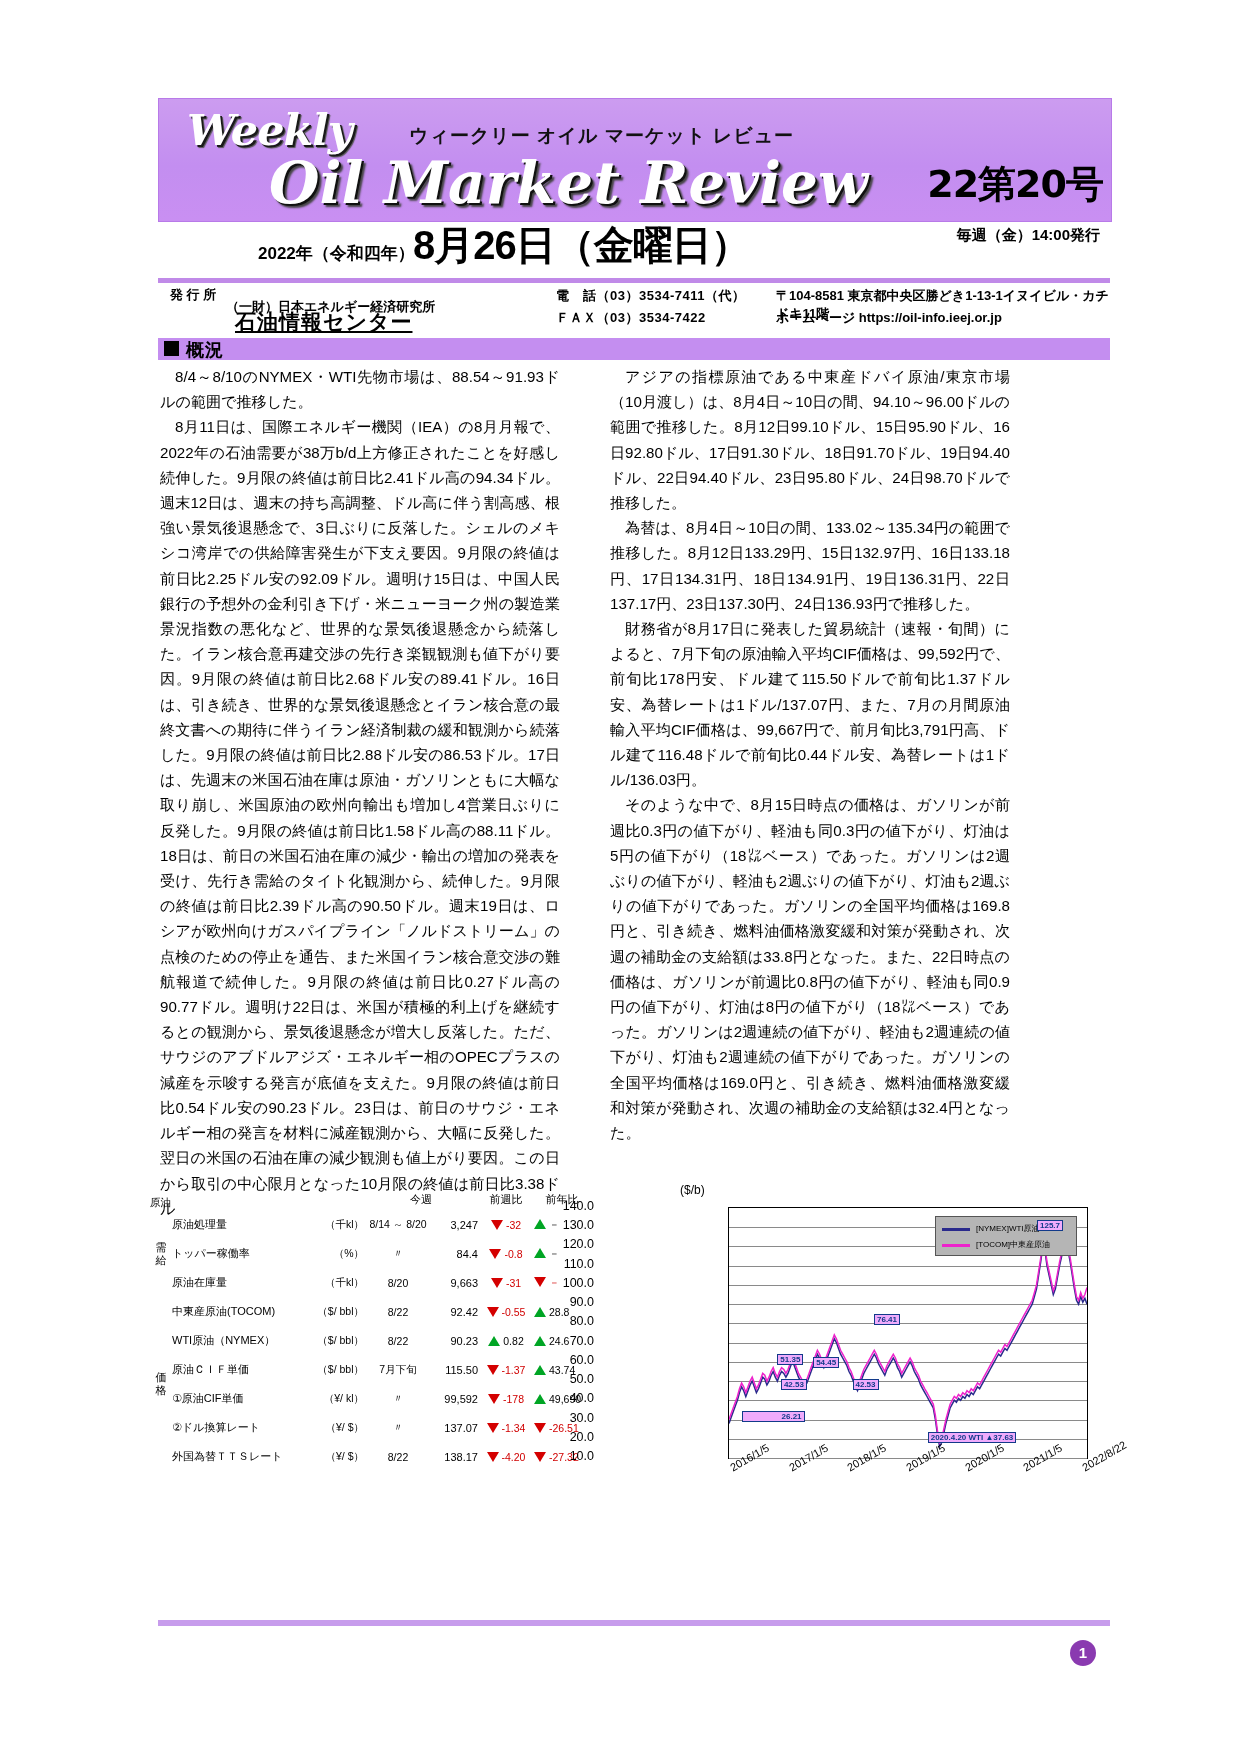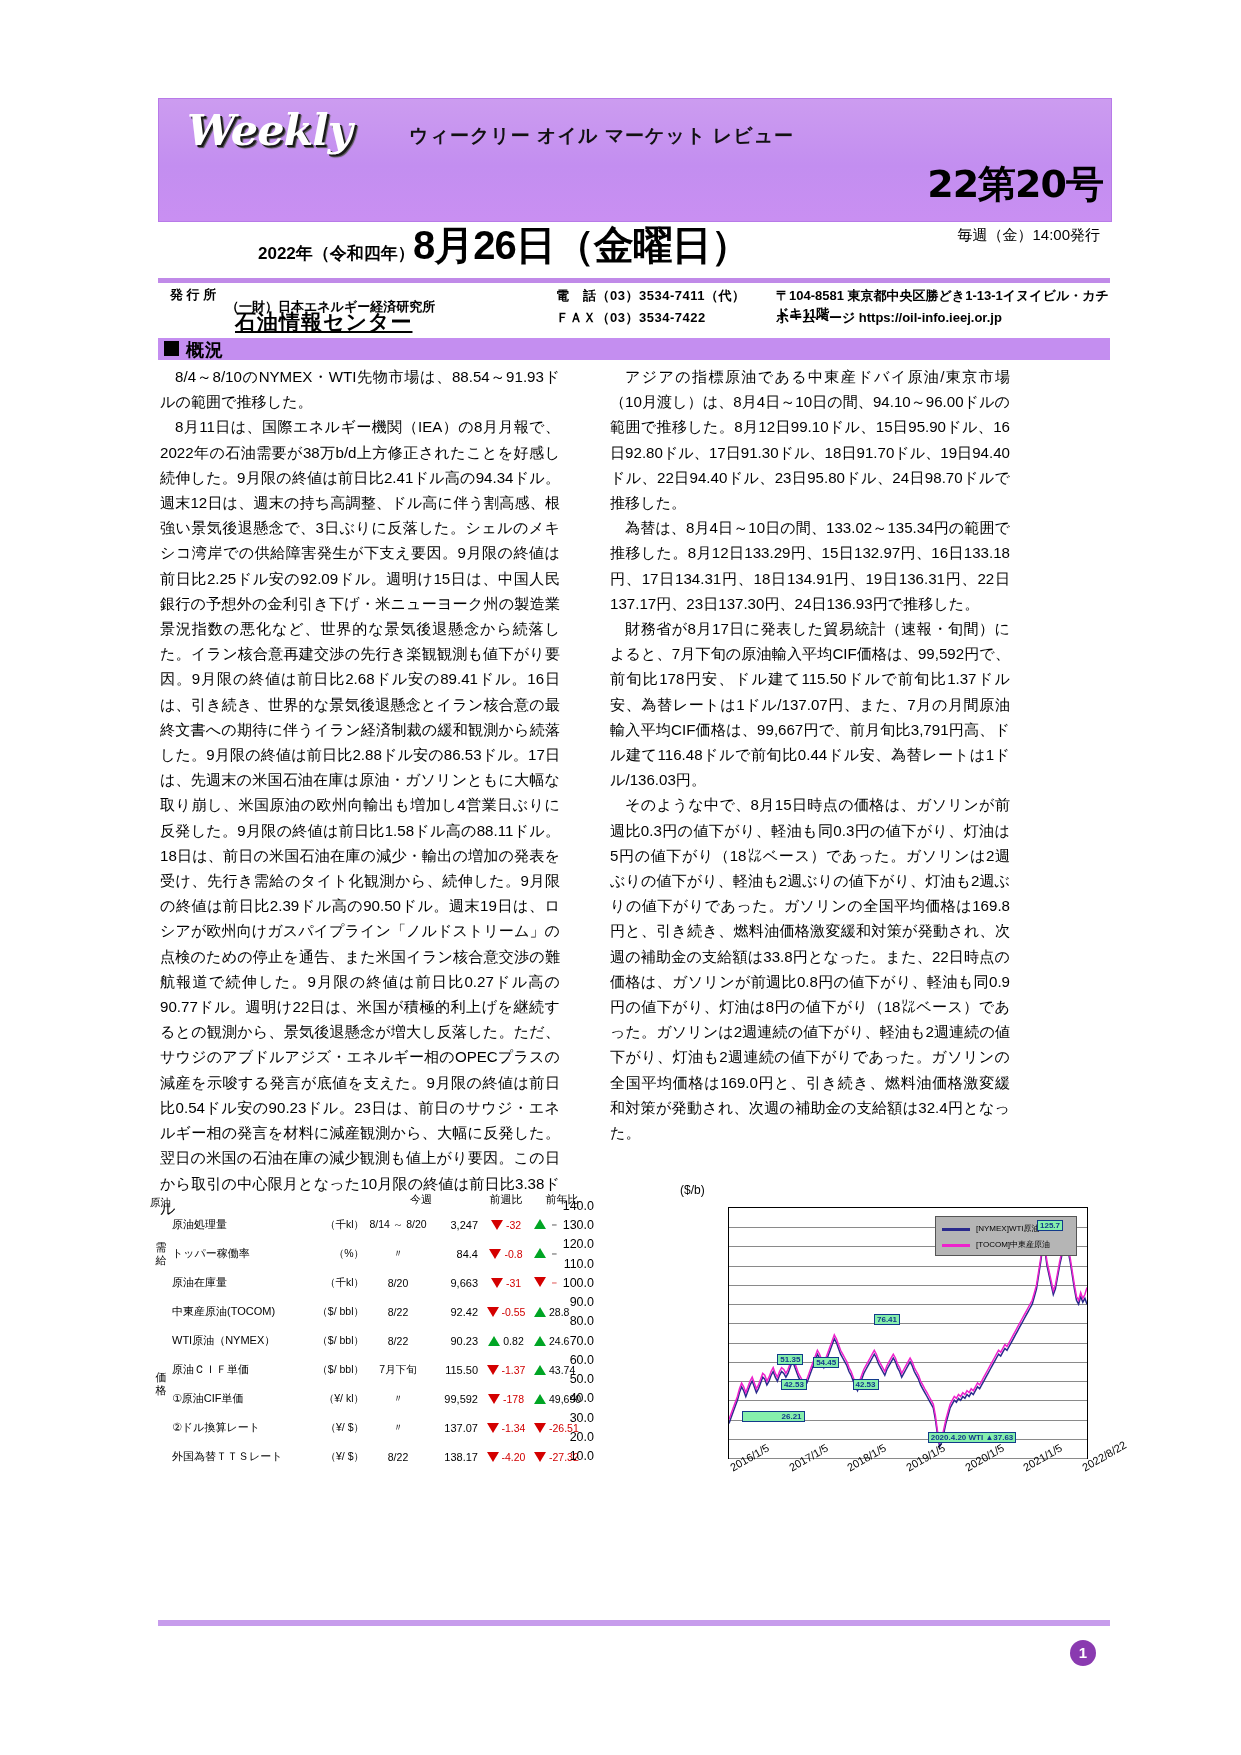--- a/index.html
+++ b/index.html
@@ -21,21 +21,21 @@
   .omr-script{position:absolute;left:110px;top:50px;font-size:58px;font-style:italic;font-weight:bold;
     font-family:"DejaVu Serif",serif;color:#fff;
     text-shadow:2px 2px 0 #111, 4px 4px 2px #444;letter-spacing:0px;white-space:nowrap;}
   .issue-no{position:absolute;right:8px;top:60px;font-size:38px;font-weight:bold;color:#000;
     font-family:"DejaVu Sans",sans-serif;letter-spacing:-1px;}
 
   
   .daterow{position:absolute;left:158px;top:222px;width:952px;height:52px;}
   .year-label{position:absolute;left:100px;top:20px;font-size:17px;font-weight:bold;}
   .bigdate{position:absolute;left:255px;top:-4px;font-size:40px;font-weight:bold;letter-spacing:-1px;}
-  .weekly-note{position:absolute;right:10px;top:4px;font-size:15px;font-weight:normal;}
+  .weekly-note{position:absolute;right:10px;top:4px;font-size:15px;font-weight:bold;}
   .rule-purple{position:absolute;left:158px;top:278px;width:952px;height:5px;background:#c08ae8;}
 
   
   .pub{position:absolute;left:158px;top:286px;width:952px;height:50px;font-size:13px;font-weight:bold;}
   .pub .c1{position:absolute;left:12px;top:0;}
   .pub .c1b{position:absolute;left:68px;top:12px;}
   .pub .c1c{position:absolute;left:77px;top:22px;font-size:21px;letter-spacing:1px;text-decoration:underline;}
   .pub .c2{position:absolute;left:398px;top:1px;letter-spacing:0.5px;}
   .pub .c3{position:absolute;left:398px;top:23px;letter-spacing:0.5px;}
   .pub .c4{position:absolute;left:618px;top:1px;}
@@ -79,39 +79,40 @@
 
   
   .chart{position:absolute;left:600px;top:1185px;width:510px;height:340px;}
   .chart .axunit{position:absolute;left:80px;top:-2px;font-size:12px;}
   .plot{position:absolute;left:128px;top:22px;width:358px;height:250px;border:1px solid #000;background:#fff;}
   .gl{position:absolute;left:0;width:100%;height:1px;background:#8a8a8a;}
   .ylab{position:absolute;right:516px;font-size:12.5px;text-align:right;width:70px;}
   .legend{position:absolute;left:206px;top:8px;width:140px;height:38px;background:#b5b5b5;border:1px solid #555;}
   .legend .ln{position:absolute;left:6px;width:28px;height:3px;}
   .legend .lt{position:absolute;left:40px;font-size:8px;color:#000;white-space:nowrap;}
-  .callout{position:absolute;border:1px solid #123a8a;background:#86efac;color:#123a8a;
+  .callout{position:absolute;border:1px solid #123a8a;background:#f0abfc;color:#123a8a;
     font-size:8px;font-weight:bold;padding:0 2px;white-space:nowrap;}
   .xlabels{position:absolute;left:122px;top:276px;width:380px;height:40px;}
   .xlabels span{position:absolute;font-size:11px;transform:rotate(-30deg);transform-origin:left top;white-space:nowrap;}
   .chart svg{position:absolute;left:0;top:0;}
 
   
   .footrule{position:absolute;left:158px;top:1620px;width:952px;height:6px;background:#c79cec;}
   .pagenum{position:absolute;left:1070px;top:1640px;width:26px;height:26px;border-radius:50%;
     background:#8a3ab0;color:#fff;font-size:15px;font-weight:bold;text-align:center;line-height:26px;}
 </style>
 </head>
 <body>
 
 <div class="page">
 
   <div class="masthead">
     <div class="wk-script">Weekly</div>
     <div class="wk-kana">ウィークリー オイル マーケット レビュー</div>
+    <div class="omr-script">Oil Market Review</div>
     <div class="issue-no">22第20号</div>
   </div>
 
   <div class="daterow">
     <div class="year-label">2022年（令和四年）</div>
     <div class="bigdate">8月26日（金曜日）</div>
     <div class="weekly-note">毎週（金）14:00発行</div>
   </div>
   <div class="rule-purple"></div>
 

